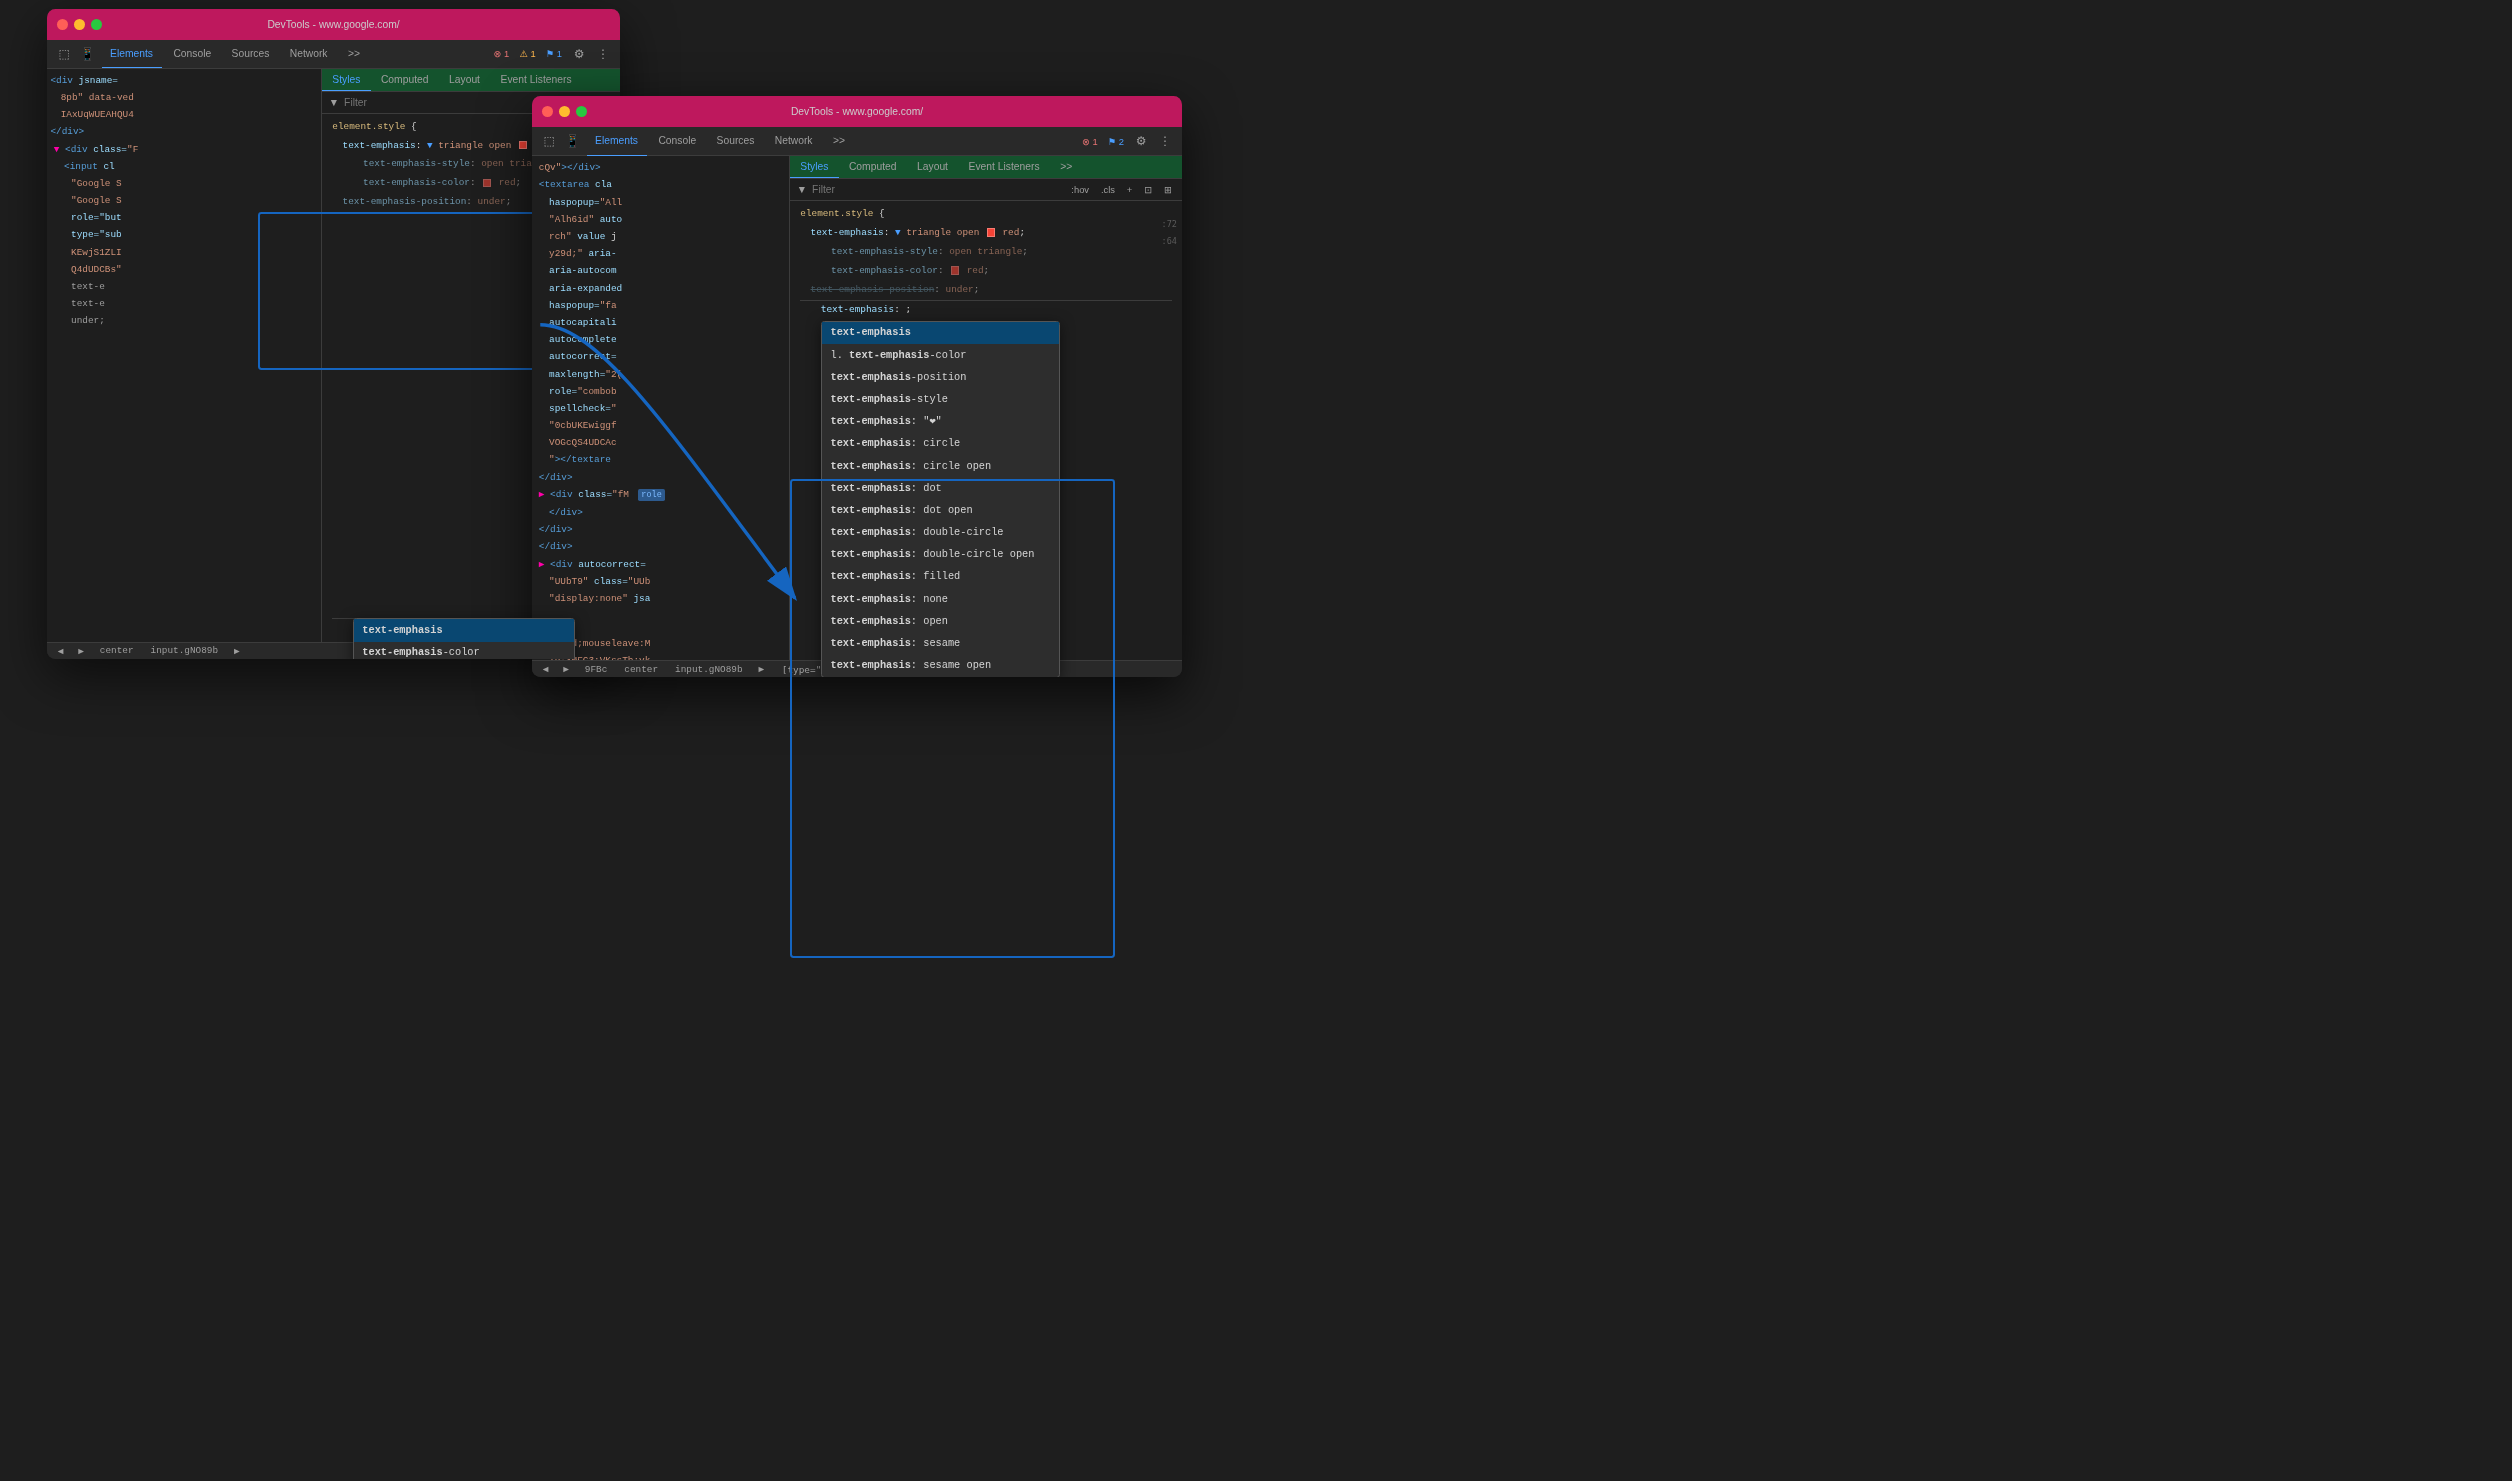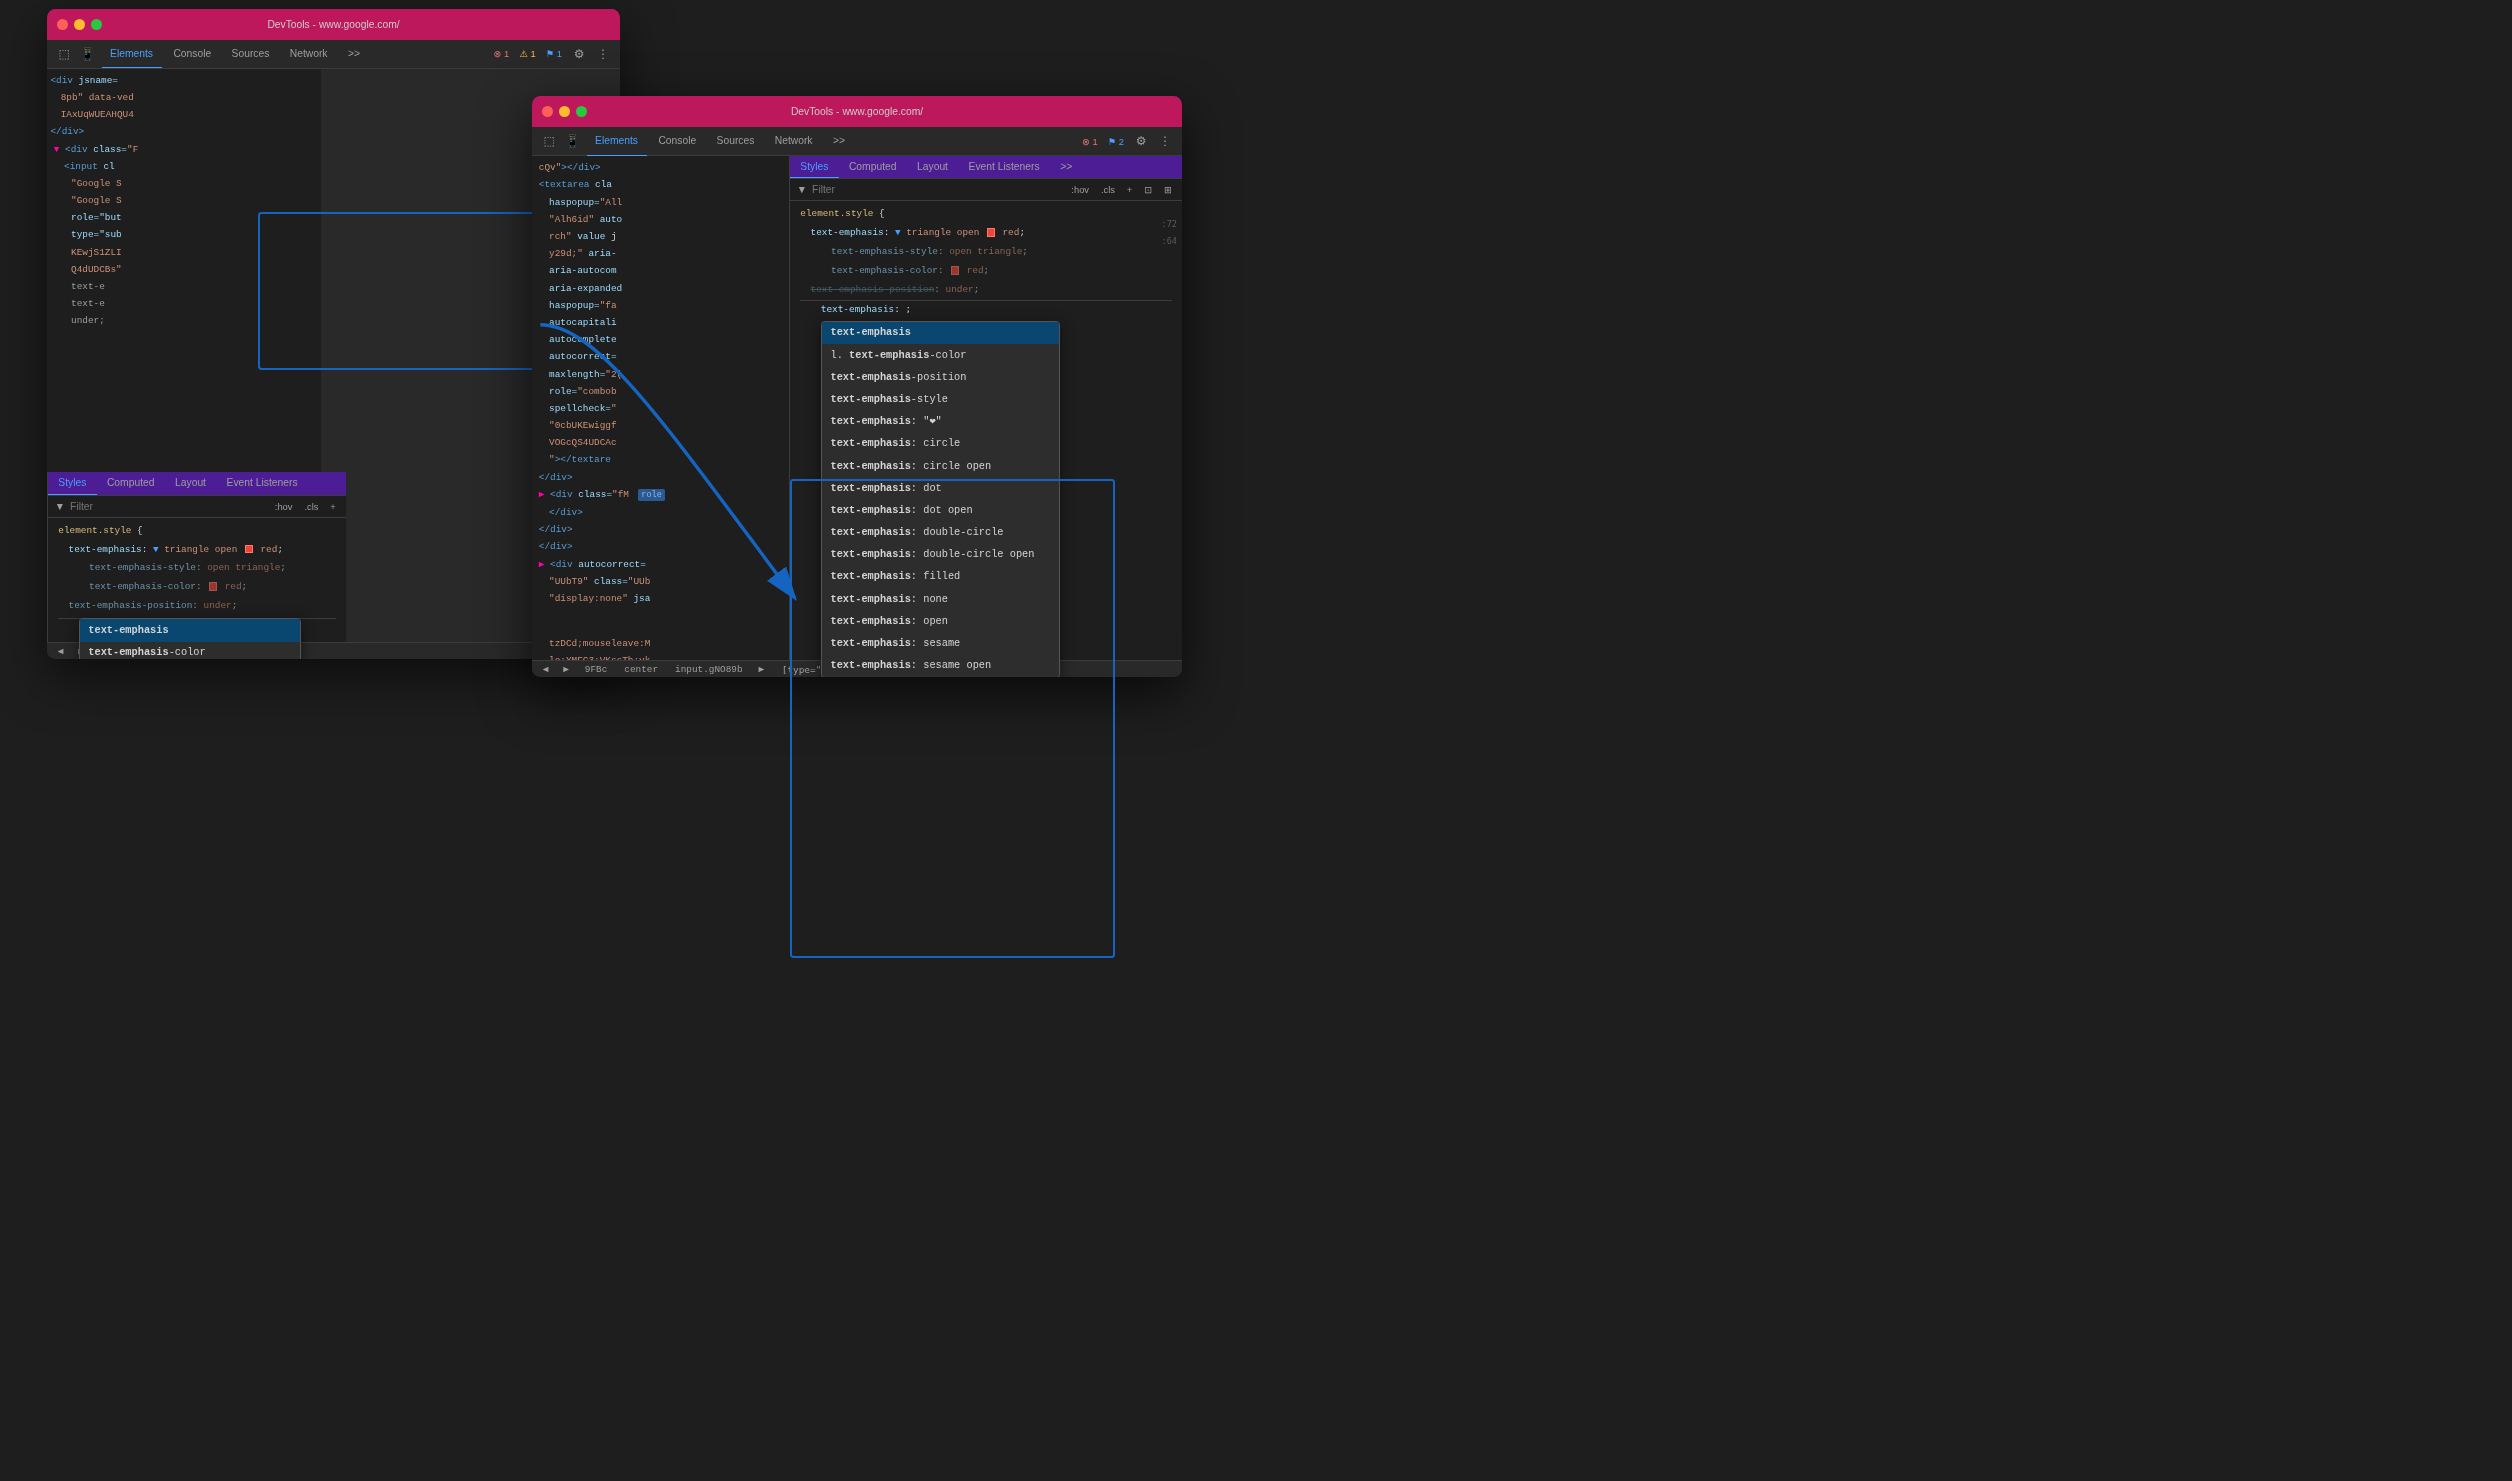--- a/index.html
+++ b/index.html
@@ -158,21 +158,21 @@
       border-left: 0.9px solid #3c3c3c;
       display: flex;
       flex-direction: column;
       background: #1e1e1e;
     }
 
     
     .sub-tabs {
       display: flex;
       border-bottom: 0.9px solid #3c3c3c;
-      background: #4c1d95;
+      background: #14532d;
     }
 
     .sub-tab {
       padding: 5.1px 10.3px;
       font-size: 10.3px;
       color: #9e9e9e;
       cursor: pointer;
       border-bottom: 1.7px solid transparent;
     }
 
@@ -339,21 +339,21 @@
     <div class="toolbar-tab">Network</div>
     <div class="toolbar-tab">&gt;&gt;</div>
     <div class="toolbar-spacer"></div>
     <div class="toolbar-badge badge-error">⊗ <span>1</span></div>
     <div class="toolbar-badge badge-warn">⚠ <span>1</span></div>
     <div class="toolbar-badge badge-info">⚑ <span>1</span></div>
     <div class="toolbar-icon">⚙</div>
     <div class="toolbar-icon">⋮</div>
   </div>
 
-  <div class="panel-area" style="height: calc(100% - 77px); flex-direction: column;">
+  <div class="panel-area" style="height: calc(100% - 77px);">
 
     <div class="dom-panel" style="width: 274px; padding-top: 3.4px;">
       <div class="dom-line" style="color:#9e9e9e; padding-left: 3.4px;">
         <span style="color:#569cd6">&lt;div</span> <span style="color:#9cdcfe">jsname=</span>
       </div>
       <div class="dom-line" style="padding-left: 13.7px; color: #ce9178;">8pb" data-ved</div>
       <div class="dom-line" style="padding-left: 13.7px; color: #ce9178;">IAxUqWUEAHQU4</div>
       <div class="dom-line" style="padding-left: 3.4px;"><span style="color:#569cd6">&lt;/div&gt;</span></div>
       <div class="dom-line"><span style="color: #f0a">▼</span> <span style="color:#569cd6">&lt;div</span> <span style="color:#9cdcfe">class=</span><span style="color:#ce9178">"F</span></div>
       <div class="dom-line" style="padding-left: 17px;"><span style="color:#569cd6">&lt;input</span> <span style="color:#9cdcfe">cl</span></div>

